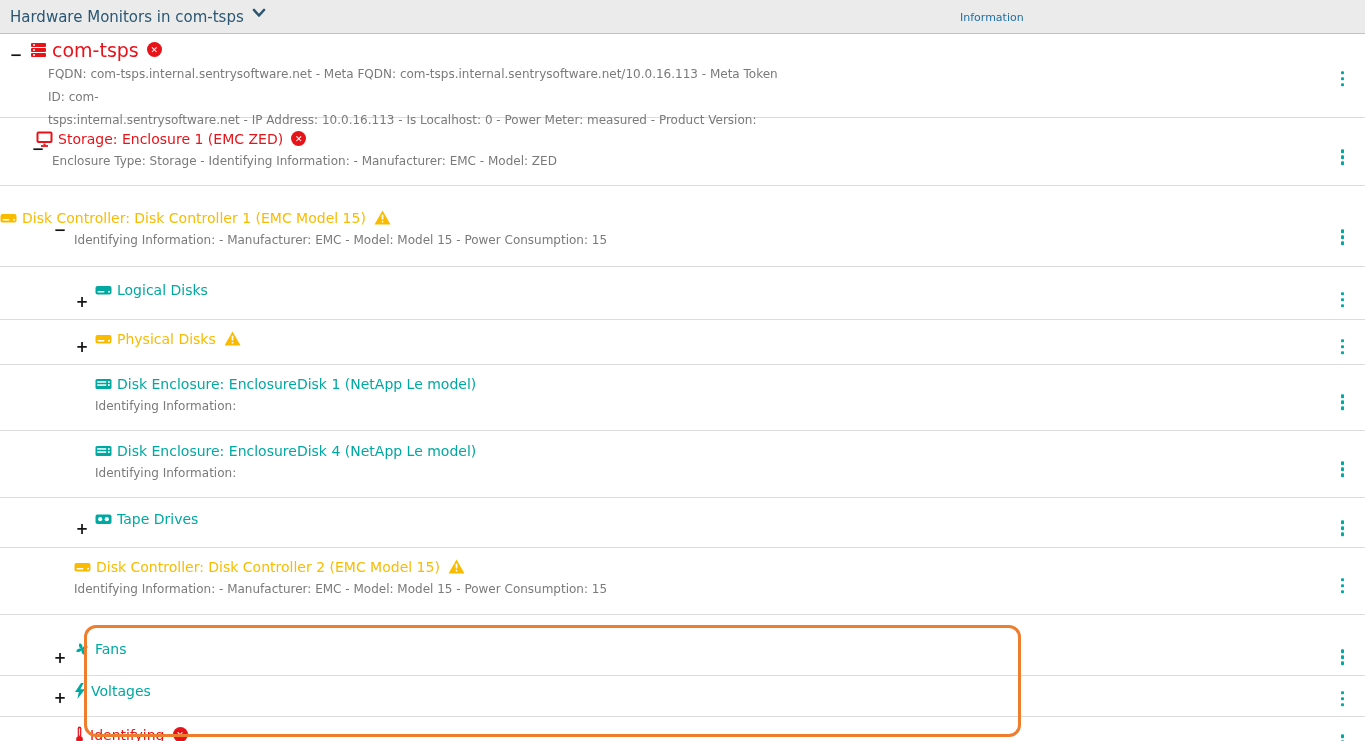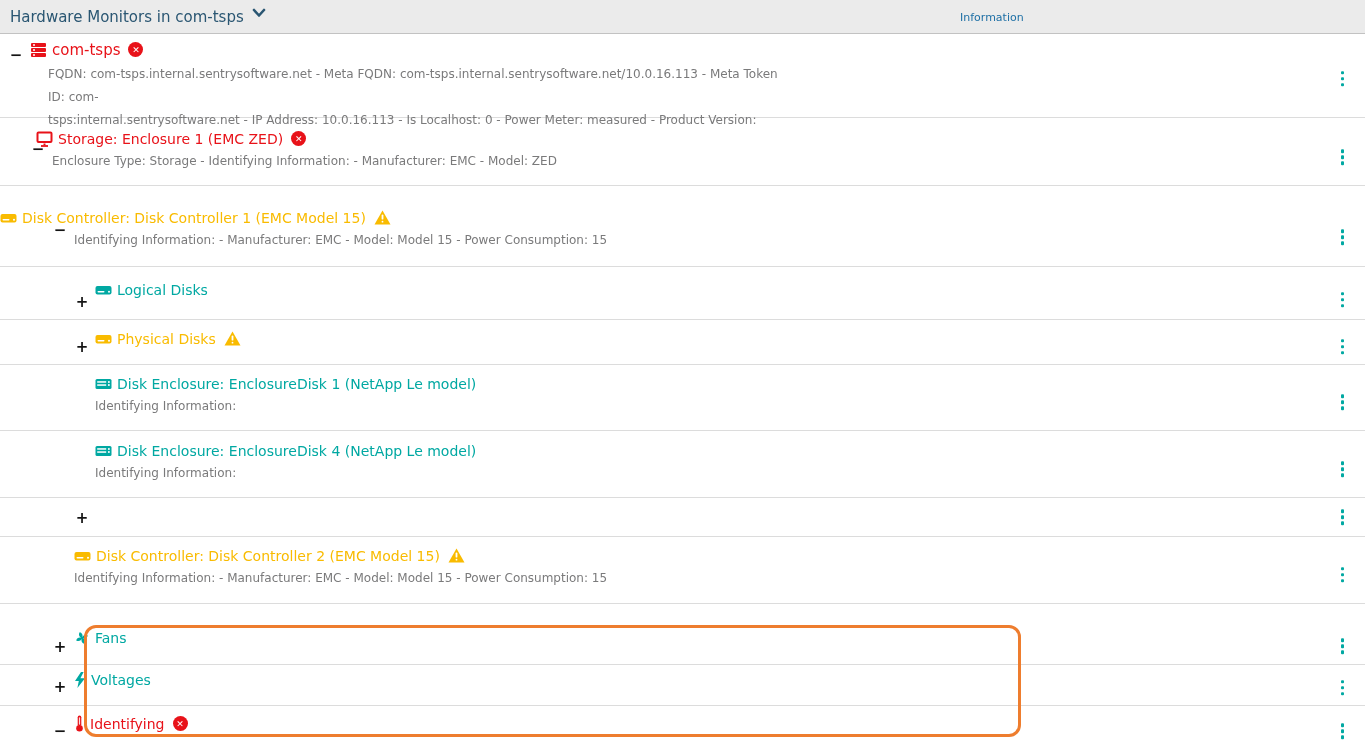--- a/index.html
+++ b/index.html
@@ -59,21 +59,21 @@
       <span class="ic red">
         <svg width="17" height="16" viewBox="0 0 17 16" fill="currentColor">
             <rect x="1" y="1" width="15" height="4" rx="1"></rect>
             <rect x="1" y="6" width="15" height="4" rx="1"></rect>
             <rect x="1" y="11" width="15" height="4" rx="1"></rect>
             <circle cx="4" cy="3" r="1" fill="#fff"></circle>
             <circle cx="4" cy="8" r="1" fill="#fff"></circle>
             <circle cx="4" cy="13" r="1" fill="#fff"></circle>
           </svg>
       </span>
-      <span class="lbl red" style="font-size:15px">com-tsps</span>
+      <span class="lbl red" style="font-size:19px">com-tsps</span>
       <span class="err">✕</span>
     </div>
     <div class="sub wrap" style="padding-left:48px">
       <span>FQDN: com-tsps.internal.sentrysoftware.net - Meta FQDN: com-tsps.internal.sentrysoftware.net/10.0.16.113 - Meta Token ID: com-</span><br><span>tsps:internal.sentrysoftware.net - IP Address: 10.0.16.113 - Is Localhost: 0 - Power Meter: measured - Product Version: 11.1.00</span>
     </div>
     <div class="kebab">
         <i></i>
         <i></i>
         <i></i>
       </div>
@@ -209,20 +209,30 @@
     <div class="sub" style="padding-left:95px">Identifying Information:</div>
     <div class="kebab">
         <i></i>
         <i></i>
         <i></i>
       </div>
   </div>
 
   <div class="row" style="height:39px">
     <span class="toggle" style="left:74px;top:11px">+</span>
+    <div class="tline" style="padding-left:95px;margin-top:11px">
+      <span class="ic teal">
+        <svg width="17" height="16" viewBox="0 0 17 16" fill="currentColor">
+            <rect x="0.5" y="3.5" width="16" height="9.5" rx="2"></rect>
+            <circle cx="5.2" cy="8.2" r="2.1" fill="#fff"></circle>
+            <circle cx="11.8" cy="8.2" r="2.1" fill="#fff"></circle>
+          </svg>
+      </span>
+      <span class="lbl teal">Tape Drives</span>
+    </div>
     <div class="kebab">
         <i></i>
         <i></i>
         <i></i>
       </div>
   </div>
 
   <div class="row" style="height:58px">
     <div class="tline" style="padding-left:74px;margin-top:9px">
       <span class="ic amber">

